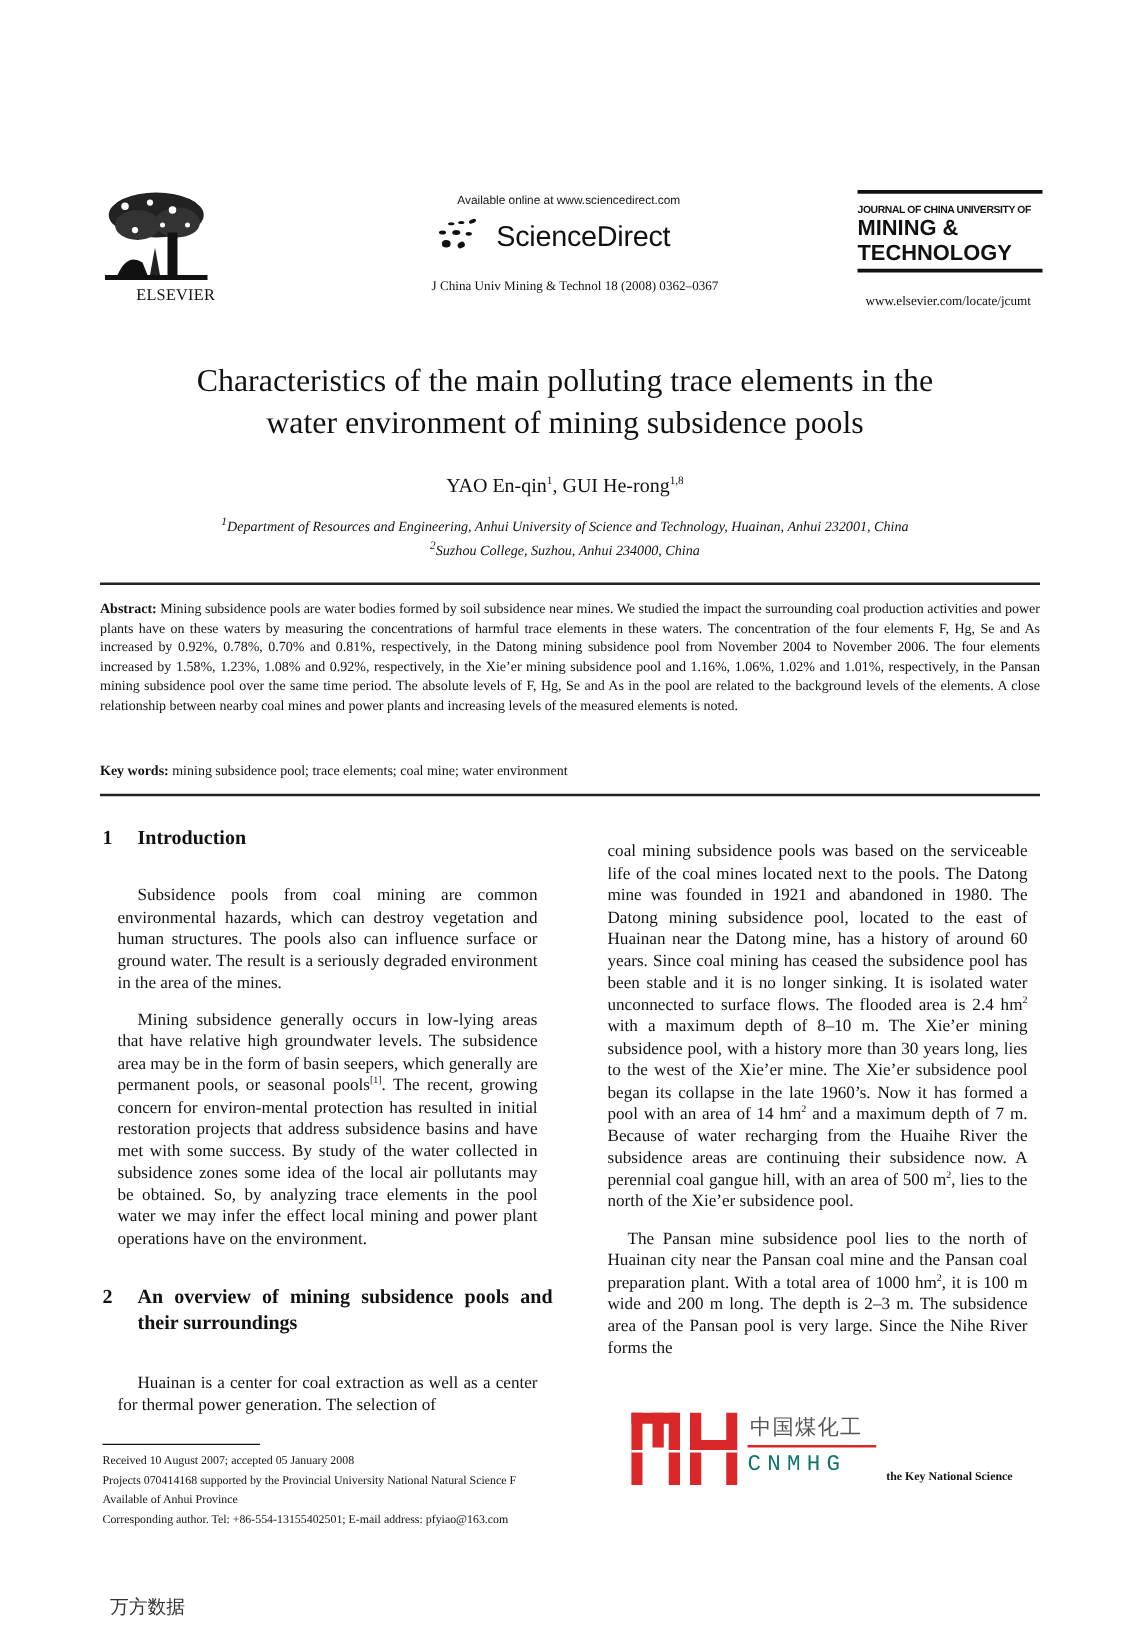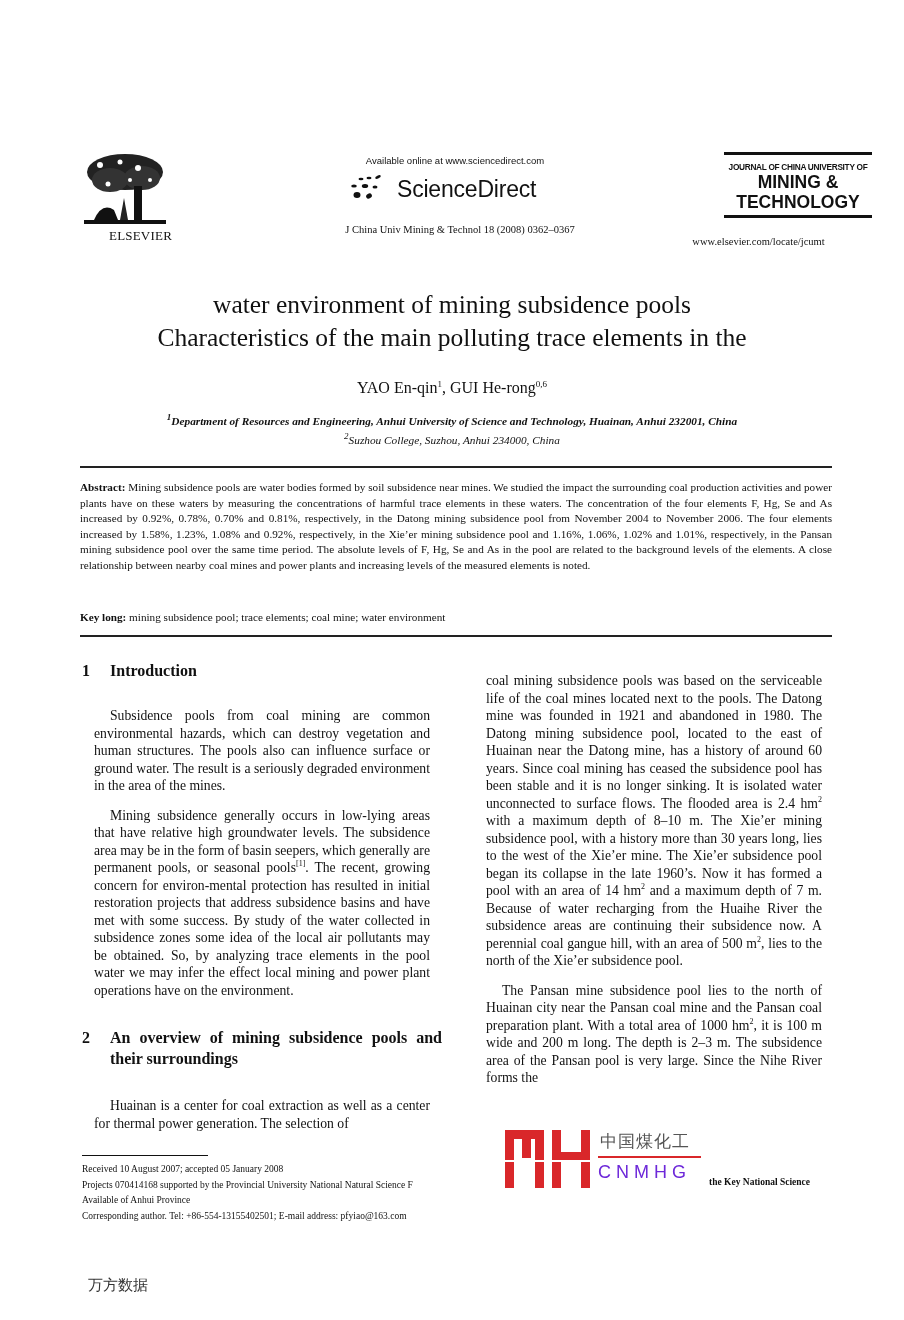--- a/index.html
+++ b/index.html
@@ -10,32 +10,32 @@
   .elsevier-logo { left: 80px; top: 150px; width: 90px; height: 90px; }
   .elsevier-logo svg { display: block; }
   .elsevier-name { left: 80px; top: 228px; width: 92px; font-size: 13px; letter-spacing: 0.2px; text-align: right; }
 
   .sd-avail { left: 330px; top: 155px; width: 250px; text-align: center; font-family: "Liberation Sans", sans-serif; font-size: 9.5px; }
   .sd-logo { left: 345px; top: 172px; width: 230px; height: 34px; display: flex; align-items: center; }
   .sd-logo .dots { width: 50px; height: 30px; }
   .sd-logo .sd-text { font-family: "Liberation Sans", sans-serif; font-size: 23px; letter-spacing: -0.2px; margin-left: 2px; }
   .journal-cite { left: 300px; top: 224px; width: 320px; text-align: center; font-size: 10.5px; }
 
-  .jcumt-box { left: 724px; top: 152px; width: 148px; text-align: center; }
+  .jcumt-box { left: 686px; top: 152px; width: 148px; }
   .jcumt-rule { height: 3px; background: #111; }
   .jcumt-small { font-family: "Liberation Sans", sans-serif; font-size: 8.3px; font-weight: bold; margin-top: 7px; letter-spacing: -0.3px; white-space: nowrap; }
   .jcumt-big { font-family: "Liberation Sans", sans-serif; font-size: 17.5px; font-weight: bold; line-height: 20px; }
   .jcumt-url { left: 676px; top: 236px; width: 165px; text-align: center; font-size: 10.5px; }
 
   
   .title { left: 80px; top: 288px; width: 744px; text-align: center; font-size: 25.5px; line-height: 33px; }
   .authors { left: 80px; top: 379px; width: 744px; text-align: center; font-size: 16px; }
   .authors sup, .affil sup { font-size: 9px; }
   .affil { left: 60px; width: 784px; text-align: center; font-size: 11.3px; font-style: italic; }
-  .affil1 { top: 412px; font-weight: bold; }
+  .affil1 { top: 412px; }
   .affil2 { top: 431px; }
 
   .rule { background: #222; height: 1.5px; }
   .rule-top { left: 80px; top: 466px; width: 752px; }
   .rule-bottom { left: 80px; top: 635px; width: 752px; }
 
   .abstract { left: 80px; top: 480px; width: 752px; font-size: 11.2px; line-height: 15.5px; text-align: justify; }
   .abstract b { font-weight: bold; }
   .keywords { left: 80px; top: 611px; width: 752px; font-size: 11.2px; }
 
@@ -52,21 +52,21 @@
   .footnote-rule { left: 82px; top: 1155px; width: 126px; height: 1px; background: #111; }
   .footnotes { left: 82px; top: 1162px; width: 760px; font-size: 9.5px; line-height: 15.5px; }
 
   .wanfang { left: 88px; top: 1276px; font-family: "DejaVu Sans", sans-serif; font-size: 15px; color: #333; }
 
   
   .wm { left: 500px; top: 1130px; width: 345px; height: 58px; background: #fff; }
   .wm-mark { left: 505px; top: 1130px; width: 85px; height: 58px; }
   .wm-cn { left: 600px; top: 1130px; font-family: "DejaVu Sans", sans-serif; font-size: 17px; color: #555; letter-spacing: 1px; }
   .wm-line { left: 598px; top: 1156px; width: 103px; height: 2px; background: #d9272a; }
-  .wm-en { left: 598px; top: 1162px; font-family: Liberation Sans, sans-serif; font-size: 18px; color: #6d28d9; letter-spacing: 5px; }
+  .wm-en { left: 598px; top: 1162px; font-family: Liberation Mono, monospace; font-size: 18px; color: #0f766e; letter-spacing: 5px; }
   .wm-tail { left: 709px; top: 1177px; font-size: 9.5px; font-weight: bold; }
 </style>
 </head>
 <body>
 
 <div class="abs elsevier-logo">
   <svg width="90" height="78" viewBox="0 0 90 78">
     <rect x="4" y="70" width="82" height="4" fill="#111"></rect>
     <ellipse cx="45" cy="22" rx="38" ry="18" fill="#222"></ellipse>
     <ellipse cx="30" cy="30" rx="18" ry="12" fill="#333"></ellipse>
@@ -105,41 +105,41 @@
 <div class="abs jcumt-box">
   <div class="jcumt-rule"></div>
   <div class="jcumt-small">JOURNAL OF CHINA UNIVERSITY OF</div>
   <div class="jcumt-big">MINING &amp;</div>
   <div class="jcumt-big">TECHNOLOGY</div>
   <div class="jcumt-rule" style="margin-top:3px"></div>
 </div>
 <div class="abs jcumt-url">www.elsevier.com/locate/jcumt</div>
 
 <div class="abs title">
+  <div>Characteristics of the main polluting trace elements in the</div>
   <div>water environment of mining subsidence pools</div>
-  <div>Characteristics of the main polluting trace elements in the</div>
 </div>
 
 <div class="abs authors">
-  <span>YAO En-qin</span><sup>1</sup><span>, </span><span>GUI He-rong</span><sup>0,6</sup>
+  <span>YAO En-qin</span><sup>1</sup><span>, </span><span>GUI He-rong</span><sup>1,8</sup>
 </div>
 
 <div class="abs affil affil1">
   <sup>1</sup><span>Department of Resources and Engineering, Anhui University of Science and Technology, Huainan, Anhui 232001, China</span>
 </div>
 <div class="abs affil affil2">
   <sup>2</sup><span>Suzhou College, Suzhou, Anhui 234000, China</span>
 </div>
 
 <div class="abs rule rule-top"></div>
 <div class="abs abstract">
   <b>Abstract:</b><span> Mining subsidence pools are water bodies formed by soil subsidence near mines. We studied the impact the surrounding coal production activities and power plants have on these waters by measuring the concentrations of harmful trace elements in these waters. The concentration of the four elements F, Hg, Se and As increased by 0.92%, 0.78%, 0.70% and 0.81%, respectively, in the Datong mining subsidence pool from November 2004 to November 2006. The four elements increased by 1.58%, 1.23%, 1.08% and 0.92%, respectively, in the Xie’er mining subsidence pool and 1.16%, 1.06%, 1.02% and 1.01%, respectively, in the Pansan mining subsidence pool over the same time period. The absolute levels of F, Hg, Se and As in the pool are related to the background levels of the elements. A close relationship between nearby coal mines and power plants and increasing levels of the measured elements is noted.</span>
 </div>
 <div class="abs keywords">
-  <b>Key long:</b><span> mining subsidence pool; trace elements; coal mine; water environment</span>
+  <b>Key words:</b><span> mining subsidence pool; trace elements; coal mine; water environment</span>
 </div>
 <div class="abs rule rule-bottom"></div>
 
 <div class="abs col col-left" style="top:660px;">
   <div class="heading">
     <span class="num">1</span>
     <span>Introduction</span>
   </div>
   <div style="height:14px"></div>
   <p>Subsidence pools from coal mining are common environmental hazards, which can destroy vegetation and human structures. The pools also can influence surface or ground water. The result is a seriously degraded environment in the area of the mines.</p>

